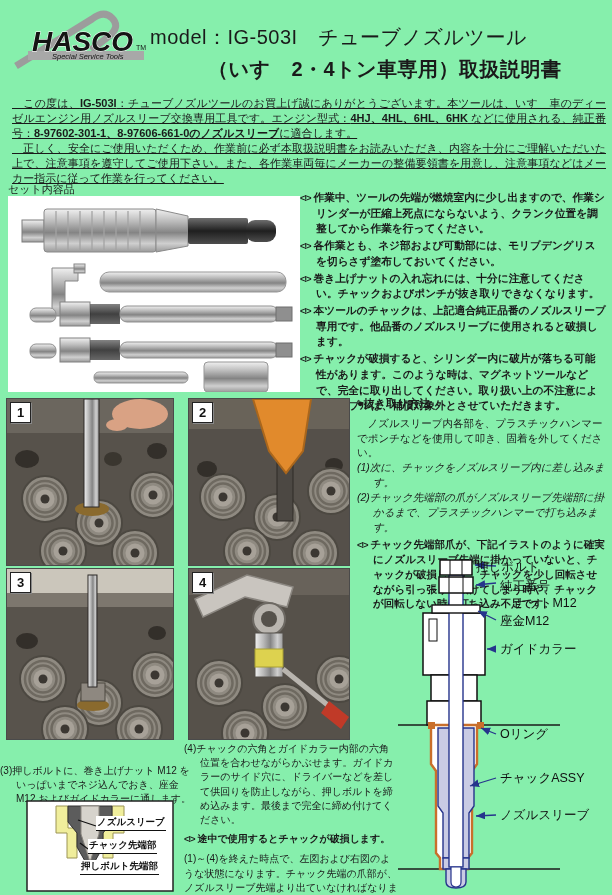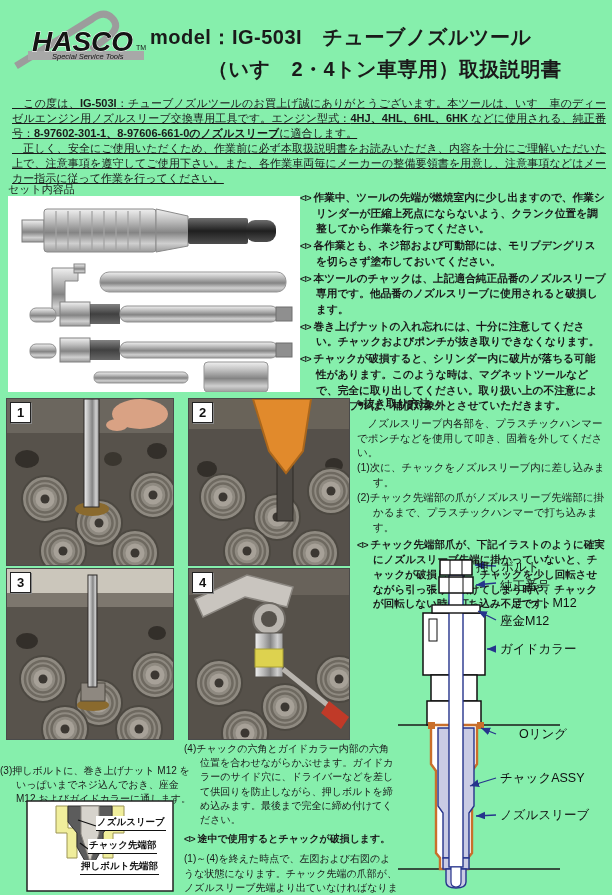--- a/index.html
+++ b/index.html
@@ -1,33 +1,33 @@
 <!DOCTYPE html>
 <html><head>
 <meta charset="utf-8">
 <style>
   html,body{margin:0;padding:0;background:#e8e8e8;}
   .page{position:relative;width:612px;height:895px;background:#86efac;margin:0 auto;
         font-family:"Liberation Sans","DejaVu Sans",sans-serif;color:#1a1a1a;overflow:hidden;}
   .abs{position:absolute;}
   .b{font-weight:700;}
-  .title1{left:150px;top:24px;font-size:20px;font-weight:700;letter-spacing:.5px;}
+  .title1{left:150px;top:24px;font-size:20px;font-weight:400;letter-spacing:.5px;}
   .title2{left:208px;top:56px;font-size:20px;font-weight:700;letter-spacing:.5px;}
   .intro{left:12px;top:96px;width:594px;font-size:11px;line-height:1.36;text-align:justify;text-decoration:underline;}
   .setlabel{left:8px;top:182px;font-size:11px;}
   .warnlist{left:300px;top:190px;width:306px;font-size:10.7px;line-height:1.47;font-weight:700;}
   .witem{padding-left:16px;text-indent:-16px;margin-bottom:1px;}
   .wm{font-size:9px;letter-spacing:-1px;padding-right:3px;}
   .photo{position:absolute;border:1px solid #4a4a4a;background:#55504a;}
   .badge{position:absolute;top:3px;left:3px;width:19px;height:19px;background:#fff;
          border:1px solid #222;box-shadow:1px 1px 0 #888;font-size:13px;font-weight:700;
          line-height:19px;text-align:center;color:#111;}
   .remcol{left:357px;top:396px;width:250px;font-size:10.5px;line-height:1.42;}
   .remhead{font-weight:700;font-size:11px;margin-bottom:4px;}
-  .remstep{padding-left:16px;text-indent:-16px;}
+  .remstep{padding-left:16px;text-indent:-16px;font-style:italic;}
   .remwarn{font-weight:700;padding-left:16px;text-indent:-16px;margin-top:2px;}
   .cap3{left:0;top:742px;width:176px;font-size:10px;line-height:1.42;margin-top:22px;}
   .midcol{left:184px;top:742px;width:214px;font-size:10px;line-height:1.42;}
   .midwarn{font-weight:700;margin-top:5px;padding-left:14px;text-indent:-14px;}
   .midfinal{margin-top:6px;}
   .dlabel{position:absolute;font-size:12.5px;color:#111;white-space:nowrap;}
   .ilabel{position:absolute;font-size:9.5px;font-weight:700;color:#111;background:#fff;
           border-bottom:1.4px solid #111;white-space:nowrap;padding:0 1px 1px 1px;}
   .stepindent{padding-left:16px;text-indent:-16px;}
 </style>
@@ -124,22 +124,22 @@
     <rect x="268" y="147" width="16" height="14" fill="#8f8f8f" stroke="#6f6f6f"></rect>
 
     <rect x="86" y="176" width="94" height="11" rx="5" fill="url(#mgh)" stroke="#979797"></rect>
 
     <rect x="196" y="166" width="64" height="30" rx="4" fill="url(#mgh)" stroke="#979797"></rect>
   </svg>
 
   <div class="abs warnlist">
     <div class="witem"><span class="wm">&lt;!&gt;</span><span>作業中、ツールの先端が燃焼室内に少し出ますので、作業シリンダーが圧縮上死点にならないよう、クランク位置を調整してから作業を行ってください。</span></div>
     <div class="witem"><span class="wm">&lt;!&gt;</span><span>各作業とも、ネジ部および可動部には、モリブデングリスを切らさず塗布しておいてください。</span></div>
+    <div class="witem"><span class="wm">&lt;!&gt;</span><span>巻き上げナットの入れ忘れには、十分に注意してください。チャックおよびポンチが抜き取りできなくなります。</span></div>
     <div class="witem"><span class="wm">&lt;!&gt;</span><span>本ツールのチャックは、上記適合純正品番のノズルスリーブ専用です。他品番のノズルスリーブに使用されると破損します。</span></div>
-    <div class="witem"><span class="wm">&lt;!&gt;</span><span>巻き上げナットの入れ忘れには、十分に注意してください。チャックおよびポンチが抜き取りできなくなります。</span></div>
     <div class="witem"><span class="wm">&lt;!&gt;</span><span>チャックが破損すると、シリンダー内に破片が落ちる可能性があります。このような時は、マグネットツールなどで、完全に取り出してください。取り扱い上の不注意によるトラブルは、補償対象外とさせていただきます。</span></div>
   </div>
 
   <div class="photo" style="left:6px;top:398px;width:166px;height:166px">
     <svg width="166" height="166" viewBox="0 0 166 166">
       <rect width="166" height="166" fill="#57524b"></rect>
       <rect width="166" height="34" fill="#6b665e"></rect>
       <ellipse cx="20" cy="60" rx="12" ry="9" fill="#332f2a"></ellipse>
       <ellipse cx="150" cy="52" rx="10" ry="8" fill="#332f2a"></ellipse>
       <ellipse cx="106" cy="60" rx="9" ry="7" fill="#3a362f"></ellipse>
@@ -278,17 +278,17 @@
       <line x1="98" y1="178" x2="83" y2="172" marker-end="url(#ah)"></line>
       <line x1="98" y1="222" x2="72" y2="230" marker-end="url(#ah)"></line>
       <line x1="98" y1="259" x2="78" y2="260" marker-end="url(#ah)"></line>
     </g>
   </svg>
   <div class="dlabel" style="left:476px;top:559px">押しボルト</div>
   <div class="dlabel" style="left:500px;top:578px">純正番号</div>
   <div class="dlabel" style="left:514px;top:595px">ナットM12</div>
   <div class="dlabel" style="left:500px;top:613px">座金M12</div>
   <div class="dlabel" style="left:500px;top:641px">ガイドカラー</div>
-  <div class="dlabel" style="left:519px;top:726px">Oリング</div>
+  <div class="dlabel" style="left:500px;top:726px">Oリング</div>
   <div class="dlabel" style="left:500px;top:770px">チャックASSY</div>
   <div class="dlabel" style="left:500px;top:807px">ノズルスリーブ</div>
 
 </div>
 
 </body></html>

